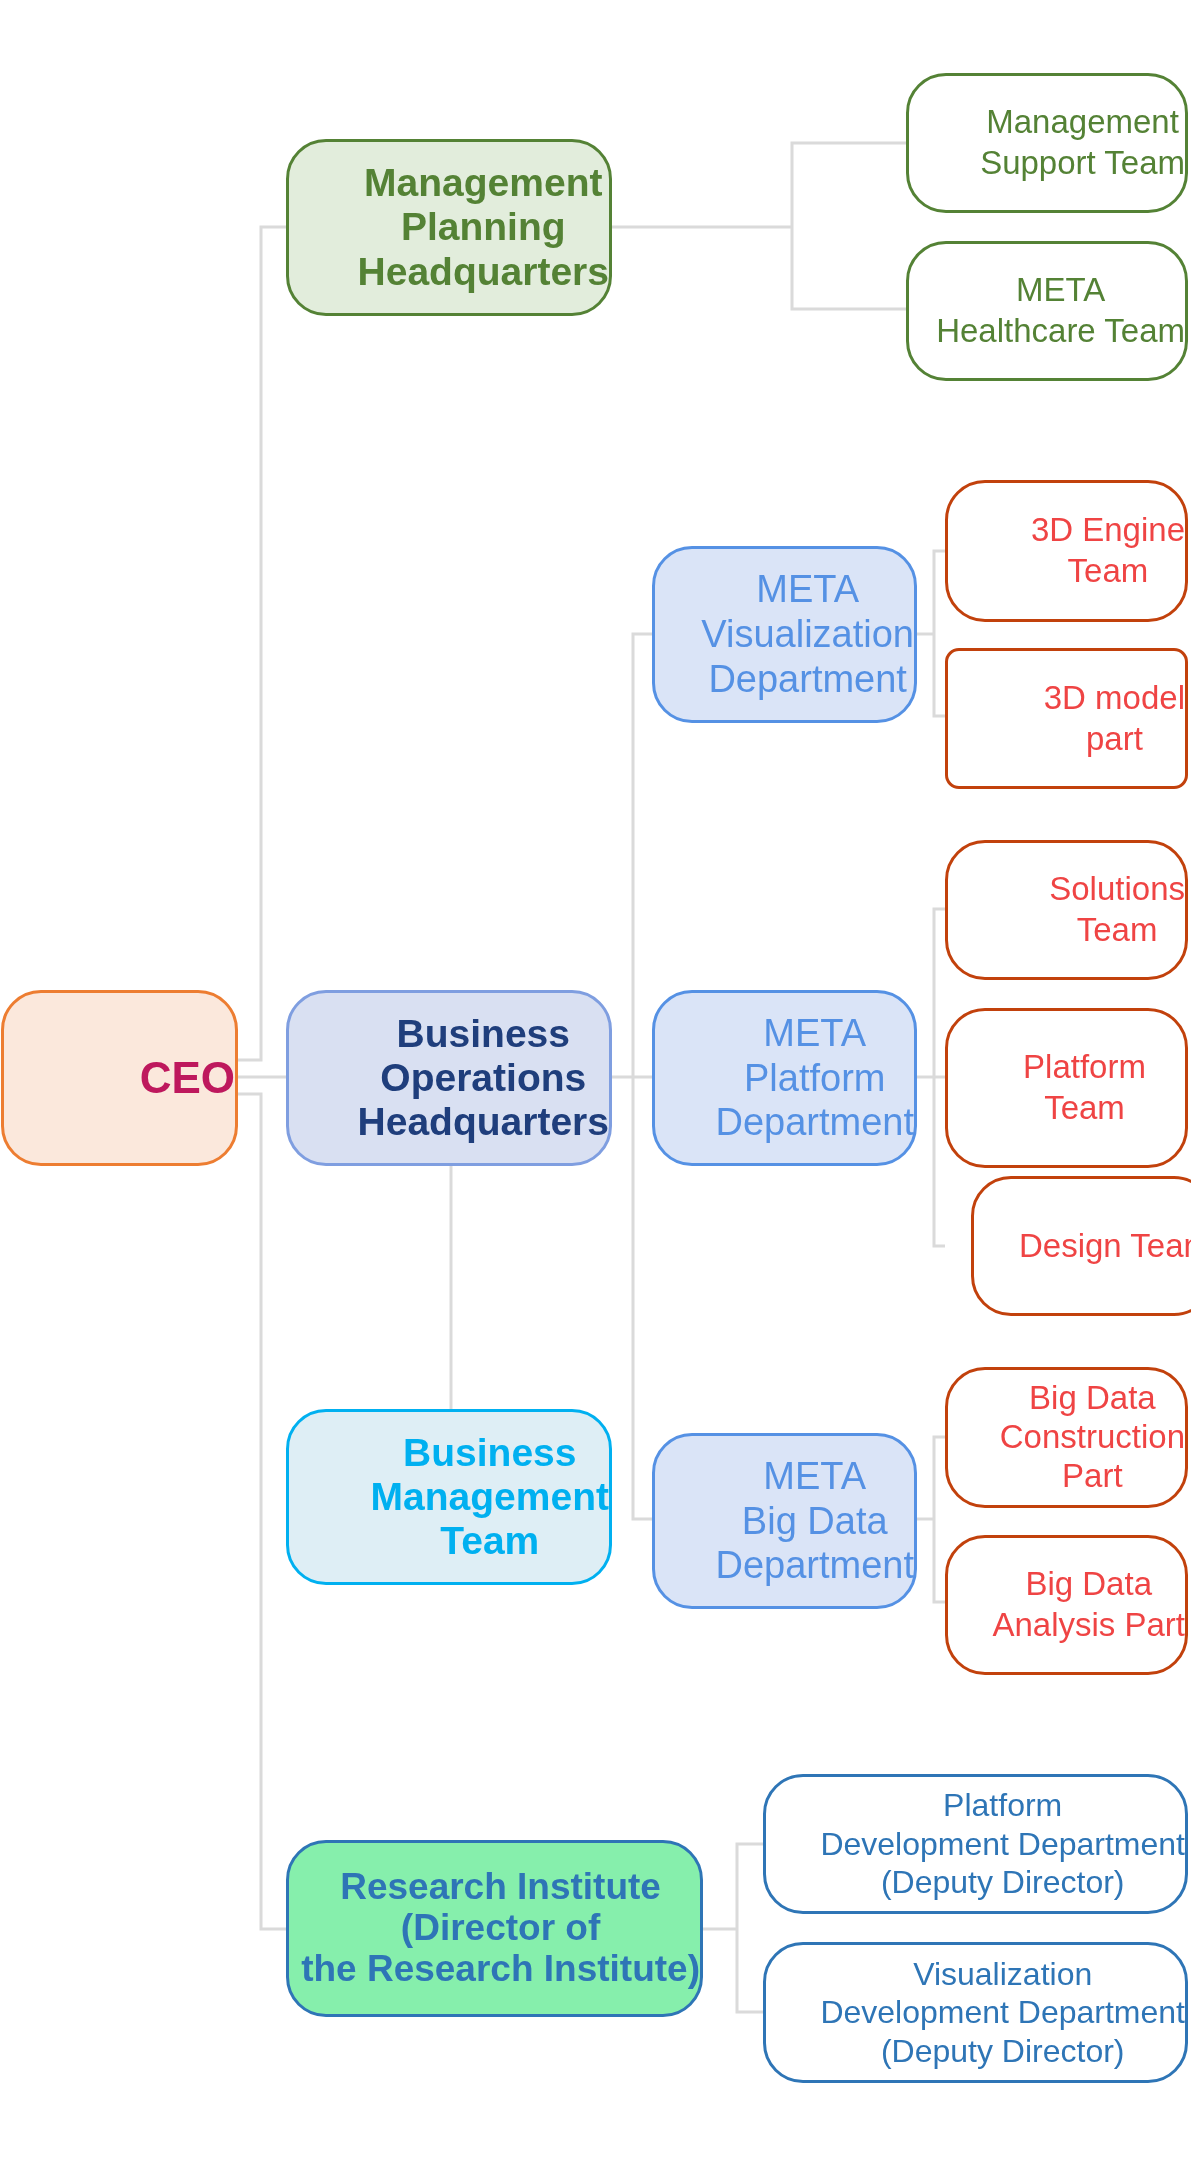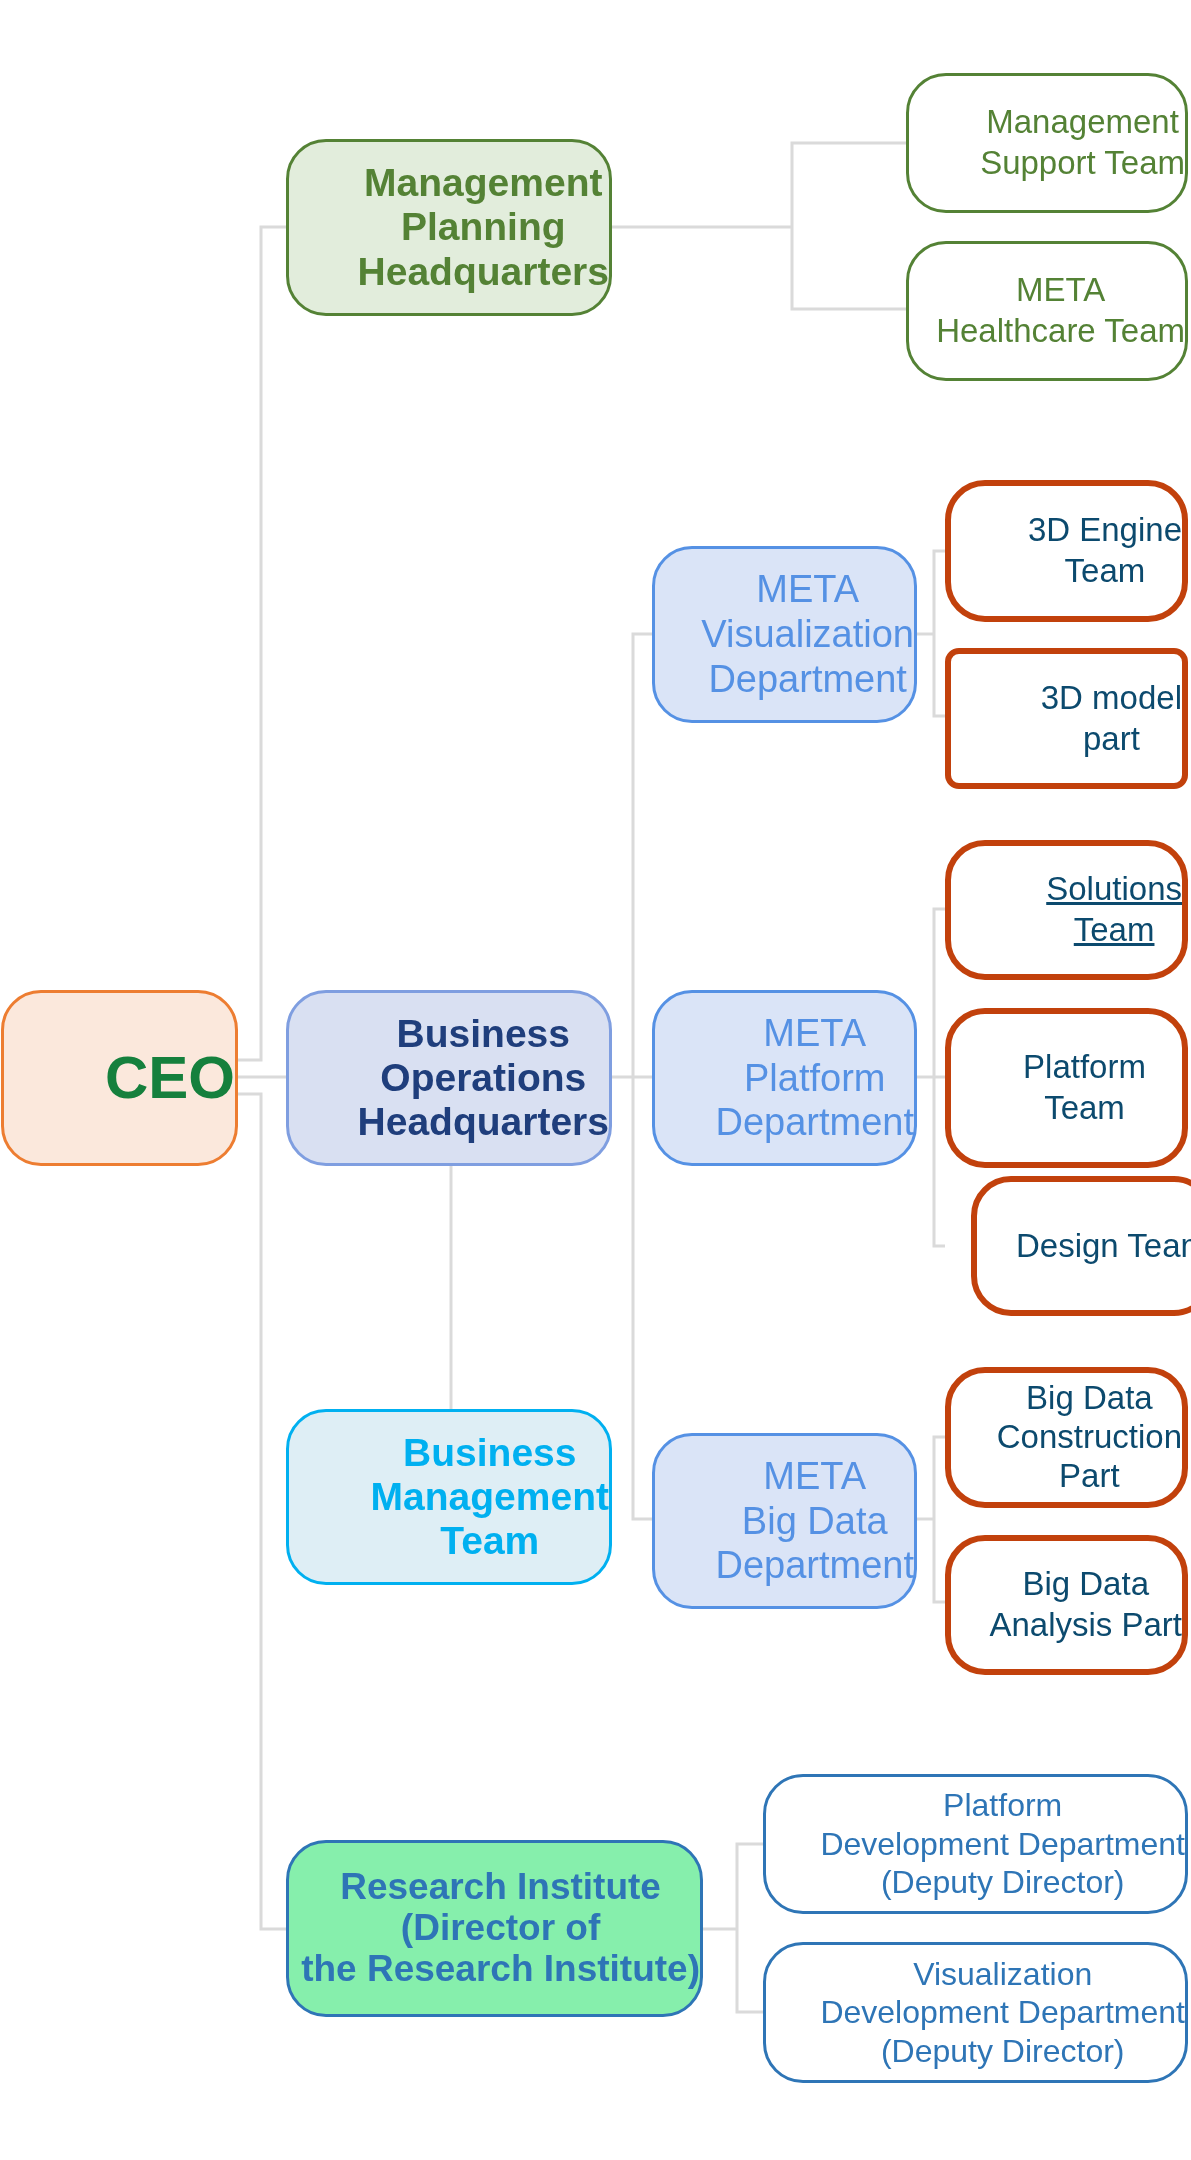--- a/index.html
+++ b/index.html
@@ -6,27 +6,27 @@
   body { width:1191px; height:2160px; position:relative; overflow:hidden;
          font-family:"Liberation Sans", "DejaVu Sans", sans-serif; }
   #lines { position:absolute; left:0; top:0; width:1191px; height:2160px; }
   #lines line, #lines polyline { stroke:#dadada; stroke-width:3; fill:none; }
   .node { position:absolute; box-sizing:border-box; border-radius:40px;
           display:flex; align-items:center; justify-content:flex-end; text-align:center;
           line-height:1.13; white-space:pre-line; }
   .node span { display:block; }
   .bold { font-weight:bold; font-size:39px; }
   .reg { font-weight:normal; font-size:33px; line-height:1.24; }
-  .ceo { background:#fbe8dc; border:3px solid #ed7d31; color:#15803d; font-size:60px; font-weight:bold; }
+  .ceo { background:#fbe8dc; border:3px solid #ed7d31; color:#be185d; font-size:44px; font-weight:bold; }
   .green-hq { background:#e2eddc; border:3px solid #548235; color:#548235; }
   .green-team { background:#ffffff; border:3px solid #548235; color:#548235; }
   .navy-hq { background:#d9e0f2; border:3px solid #7f9ee0; color:#1f3e7c; }
   .cyan-team { background:#deeef5; border:3px solid #00b0f0; color:#00b0f0; }
   .dept { background:#dae4f7; border:3px solid #5591e4; color:#5591e4; }
-  .team { background:#ffffff; border:6px solid #c2410c; color:#0c4a6e;padding-left:36px; }
+  .team { background:#ffffff; border:3px solid #c2410c; color:#ef4444;padding-left:36px; }
   .ri { background:#86efac; border:3px solid #2e75b6; color:#2e75b6; font-size:37px; line-height:1.1; }
   .rteam { background:#ffffff; border:3px solid #2e75b6; color:#2e75b6; font-size:32px; line-height:1.2; }
 </style>
 </head>
 <body>
 
 <svg id="lines" xmlns="http://www.w3.org/2000/svg">
 
   <polyline points="238,1060 261,1060 261,227 286,227"></polyline>
   <line x1="238" y1="1077" x2="286" y2="1077"></line>
@@ -100,21 +100,21 @@
 
 <div class="node team reg" style="left:945px; top:480px; width:243px; height:142px;">
   <span>3D Engine
 Team</span>
 </div>
 <div class="node team reg" style="left:945px; top:648px; width:243px; height:141px;border-radius:14px;">
   <span>3D model
 part</span>
 </div>
 
-<div class="node team reg" style="left:945px; top:840px; width:243px; height:140px;text-decoration:underline;">
+<div class="node team reg" style="left:945px; top:840px; width:243px; height:140px;">
   <span>Solutions
 Team</span>
 </div>
 <div class="node team reg" style="left:945px; top:1008px; width:243px; height:160px;">
   <span>Platform Team</span>
 </div>
 <div class="node team reg" style="left:945px; top:1176px; width:243px; height:140px;margin-left:26px;">
   <span>Design Team</span>
 </div>
 

